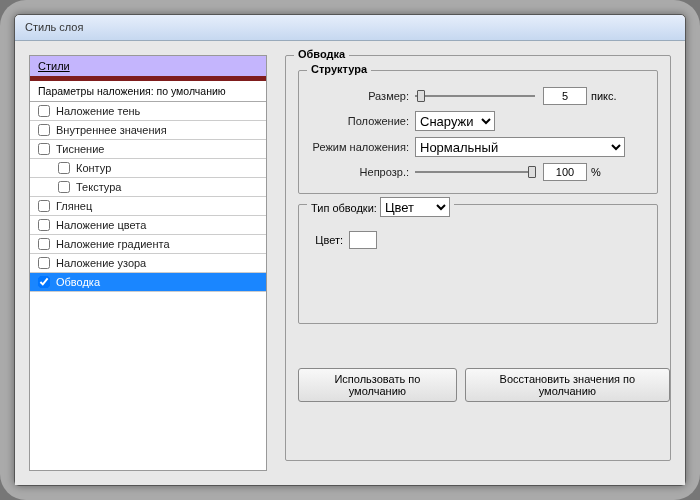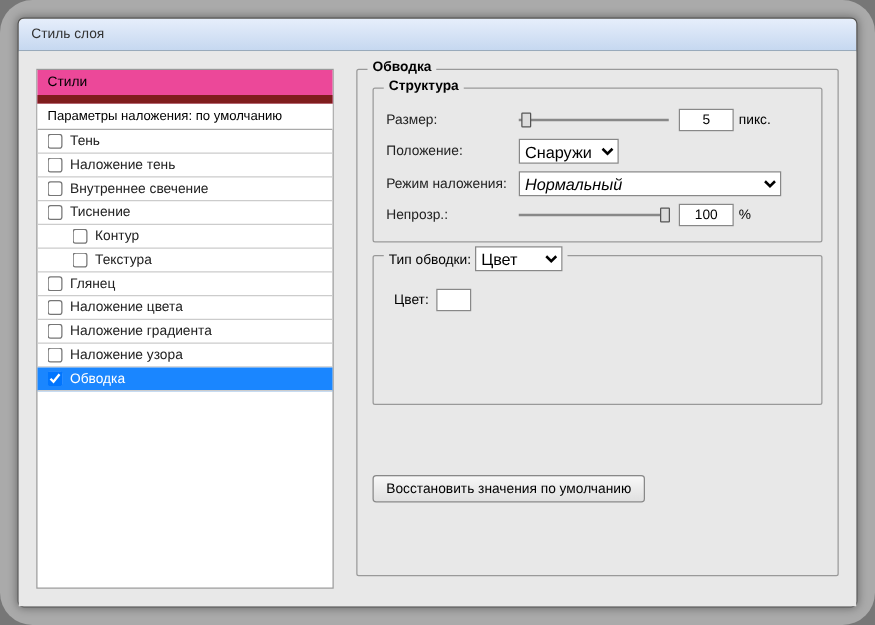--- a/index.html
+++ b/index.html
@@ -47,22 +47,23 @@
   }
   .left-panel {
     width: 238px;
     border: 1px solid #999;
     background: #fff;
     display: flex;
     flex-direction: column;
   }
   .list-header {
     padding: 4px 8px;
-    background: #ec4899;
-    border-bottom: 7px solid #7f1d1d;
+    background: #c4b5fd;
+    border-bottom: 5px solid #7f1d1d;
+    text-decoration: underline;
   }
   .list-params {
     padding: 4px 8px;
     background: #fff;
     border-bottom: 1px solid #aaa;
     font-size: 10.5px;
   }
   .style-item {
     padding: 3px 8px;
     border-bottom: 1px solid #ccc;
@@ -104,20 +105,21 @@
   .groupbox.outer-box {
     height: 406px;
   }
   .row {
     display: flex;
     align-items: center;
     margin: 6px 0;
   }
   .row-label {
     width: 106px;
+    text-align: right;
     padding-right: 6px;
     color: #222;
   }
   .slider {
     flex: 0 0 120px;
     height: 2px;
     background: #888;
     position: relative;
     margin-right: 8px;
   }
@@ -139,21 +141,21 @@
     background: #fff;
   }
   .unit { margin-left: 4px; }
   select {
     font-size: 13px;
     height: 20px;
     border: 1px solid #888;
     background: #fff;
   }
   .select-sm { width: 80px; }
-  .select-lg { width: 210px; font-style: italic; }
+  .select-lg { width: 210px; }
   .select-stroke { width: 70px; }
   .color-swatch {
     width: 28px;
     height: 18px;
     border: 1px solid #888;
     background: #fff;
     display: inline-block;
   }
   .btn-row {
     display: flex;
@@ -213,29 +215,25 @@
     <div class="titlebar">
       <span>Стиль слоя</span>
     </div>
     <div class="client">
       <div class="left-panel">
         <div class="list-header">Стили</div>
         <div class="list-params">Параметры наложения: по умолчанию</div>
         <div id="styles-container">
             <div class="style-item">
               <input type="checkbox" style="">
-              <span>Тень</span>
-            </div>
-            <div class="style-item">
-              <input type="checkbox" style="">
               <span>Наложение тень</span>
             </div>
             <div class="style-item">
               <input type="checkbox" style="">
-              <span>Внутреннее свечение</span>
+              <span>Внутреннее значения</span>
             </div>
             <div class="style-item">
               <input type="checkbox" style="">
               <span>Тиснение</span>
             </div>
             <div class="style-item indent">
               <input type="checkbox" style="">
               <span>Контур</span>
             </div>
             <div class="style-item indent">
@@ -312,19 +310,20 @@
                 <option>Цвет</option>
               </select>
             </span>
             <div class="row" style="margin-top:16px;">
               <span style="width:40px;text-align:right;padding-right:6px;">Цвет:</span>
               <span class="color-swatch"></span>
             </div>
           </div>
 
           <div class="btn-row">
+            <button class="push">Использовать по умолчанию</button>
             <button class="push">Восстановить значения по умолчанию</button>
           </div>
         </div>
       </div>
     </div>
   </div>
 </div>
 
 </body></html>

